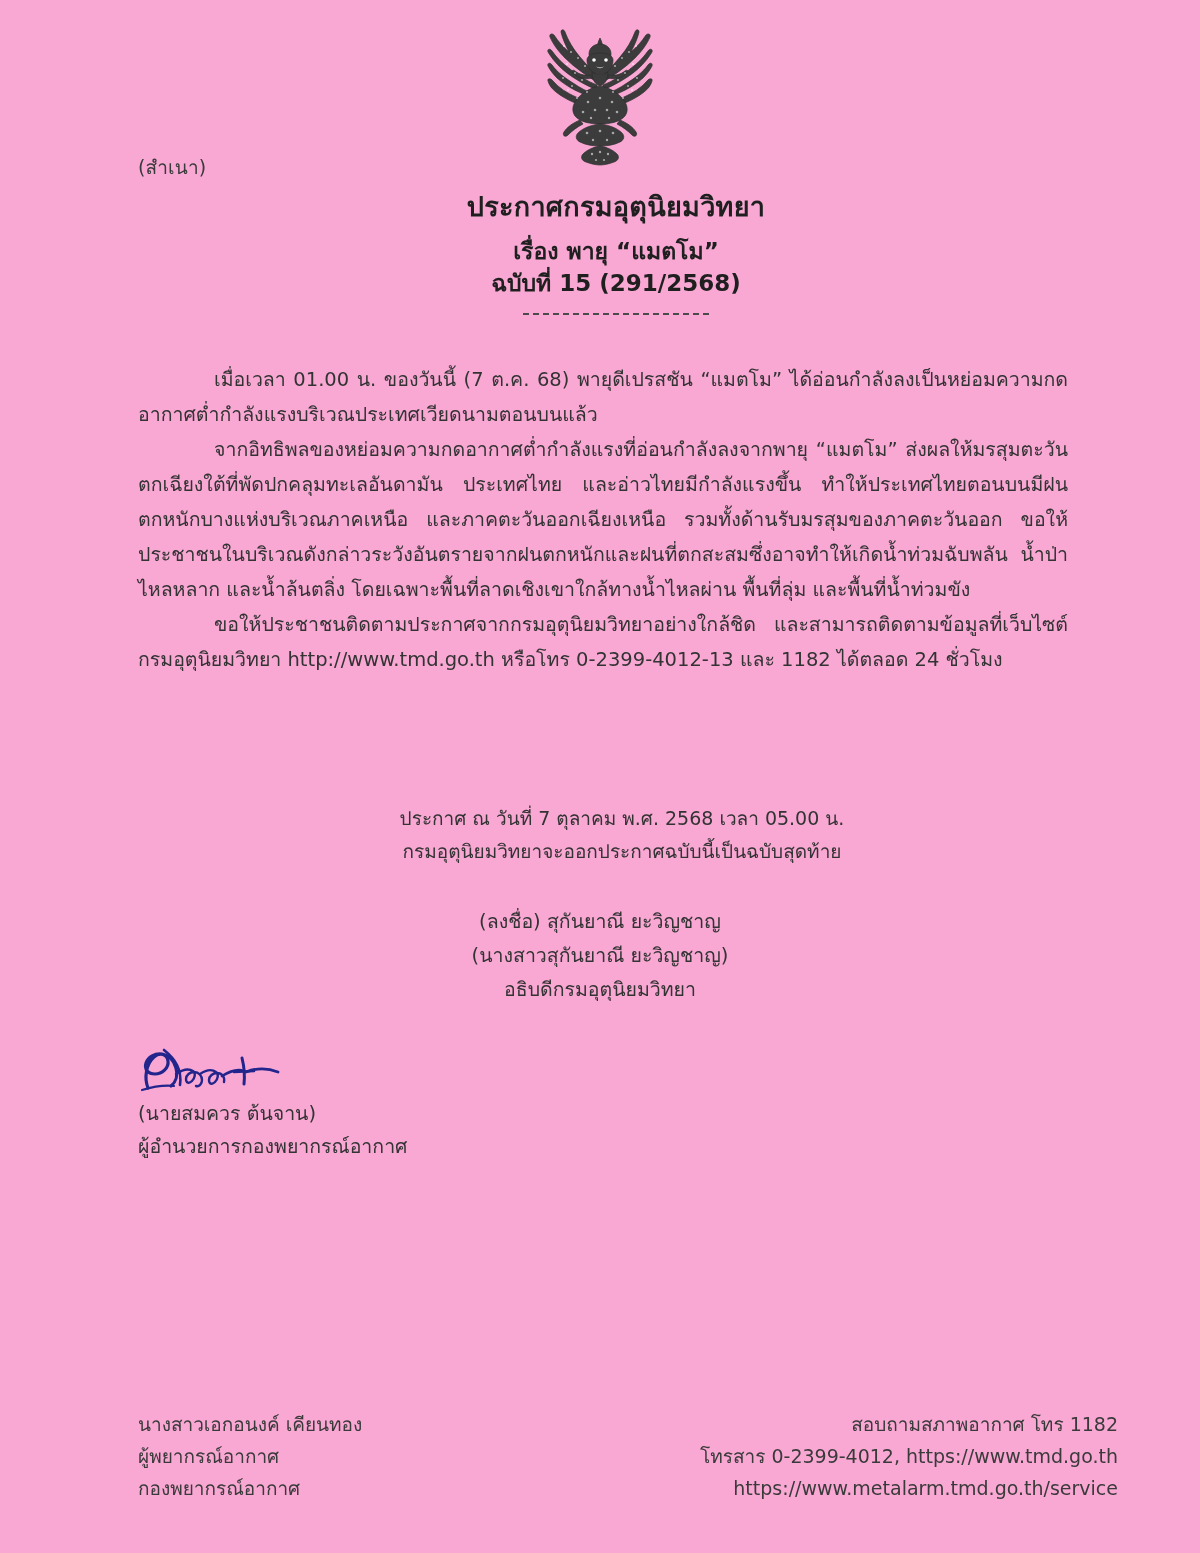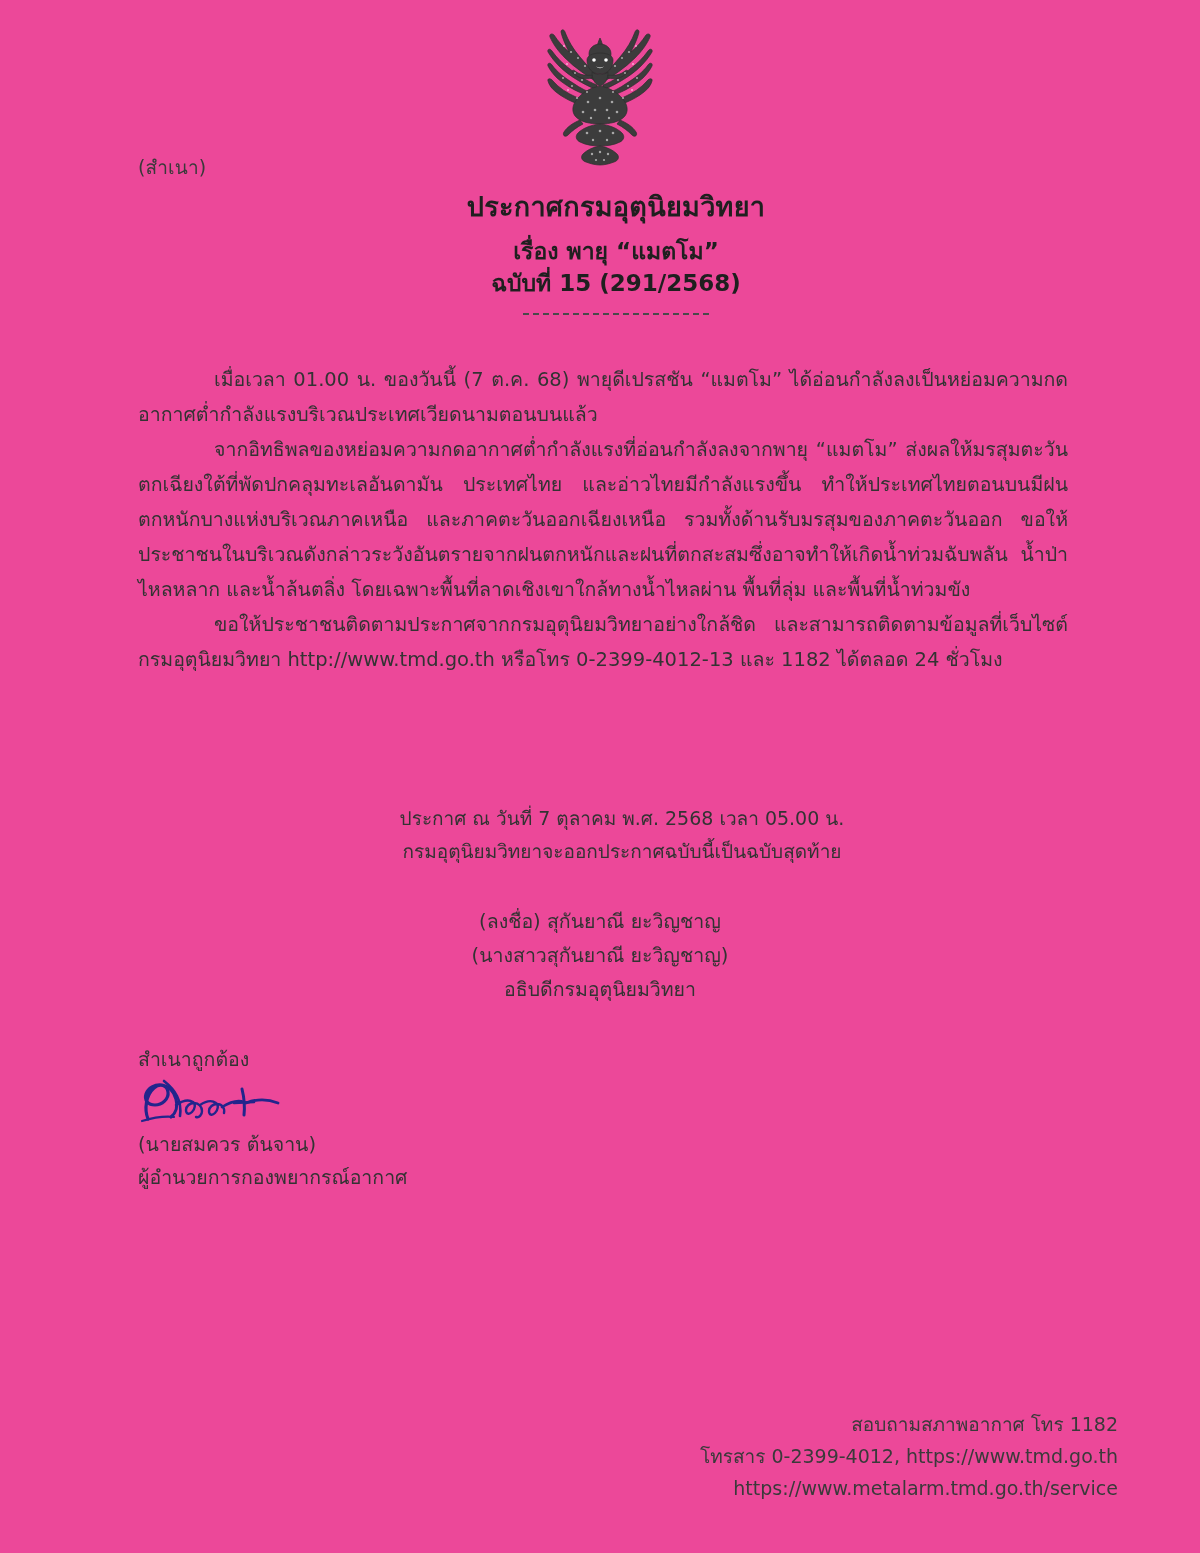--- a/index.html
+++ b/index.html
@@ -10,21 +10,21 @@
   }
   body {
     font-family: "DejaVu Sans", "Liberation Sans", sans-serif;
     color: #2b2b2b;
   }
   .page {
     position: relative;
     width: 1200px;
     height: 1553px;
     margin: 0 auto;
-    background: #ec4899;
+    background: #f9a8d4;
     overflow: hidden;
     box-sizing: border-box;
   }
 
   
   .emblem-wrap {
     position: absolute;
     left: 0;
     right: 0;
     top: 28px;
@@ -297,21 +297,20 @@
     <div>กรมอุตุนิยมวิทยาจะออกประกาศฉบับนี้เป็นฉบับสุดท้าย</div>
   </div>
 
   <div class="sign-centre">
     <div>(ลงชื่อ) สุกันยาณี ยะวิญชาญ</div>
     <div>(นางสาวสุกันยาณี ยะวิญชาญ)</div>
     <div>อธิบดีกรมอุตุนิยมวิทยา</div>
   </div>
 
   <div class="certify">
-    <span class="label">สำเนาถูกต้อง</span>
     <span class="ink-wrap">
       <svg class="ink" viewBox="0 0 150 54" aria-hidden="true">
         <g fill="none" stroke="#22258c" stroke-linecap="round" stroke-linejoin="round">
           <path d="M10 44 C6 34 8 20 16 13 C22 8 29 10 30 17 C31 24 24 30 17 30
                    C10 30 6 25 8 19 C10 13 17 9 24 10 C31 11 36 17 38 24
                    C40 31 38 38 33 42" stroke-width="3.2" stroke="#22258c"></path>
           <path d="M26 6 C31 10 36 15 39 21 C42 27 43 34 42 41" stroke-width="2.6" stroke="#22258c"></path>
           <path d="M38 30 C44 26 50 24 55 27 C58 29 57 34 54 37 C51 40 48 39 48 35
                    C48 31 52 28 56 28 C61 28 64 32 64 36 C64 40 61 43 58 42" stroke-width="2.4" stroke="#22258c"></path>
           <path d="M62 30 C68 26 74 25 78 28 C81 30 80 35 77 38 C74 41 71 40 71 36
@@ -321,20 +320,25 @@
           <path d="M96 28 L116 27" stroke-width="2.6" stroke="#22258c"></path>
           <path d="M108 28 C118 24 130 24 140 28" stroke-width="2.8" stroke="#22258c"></path>
           <path d="M4 46 C14 43 26 41 36 42" stroke-width="2.2" stroke="#22258c"></path>
         </g>
       </svg>
     </span>
     <span class="name">(นายสมควร ต้นจาน)</span>
     <span class="role">ผู้อำนวยการกองพยากรณ์อากาศ</span>
   </div>
 
+  <div class="footer-left">
+    <span>นางสาวเอกอนงค์  เคียนทอง</span>
+    <span>ผู้พยากรณ์อากาศ</span>
+    <span>กองพยากรณ์อากาศ</span>
+  </div>
 
   <div class="footer-right">
     <span>สอบถามสภาพอากาศ โทร 1182</span>
     <span>โทรสาร 0-2399-4012, https://www.tmd.go.th</span>
     <span>https://www.metalarm.tmd.go.th/service</span>
   </div>
 
 </div>
 
 </body></html>

